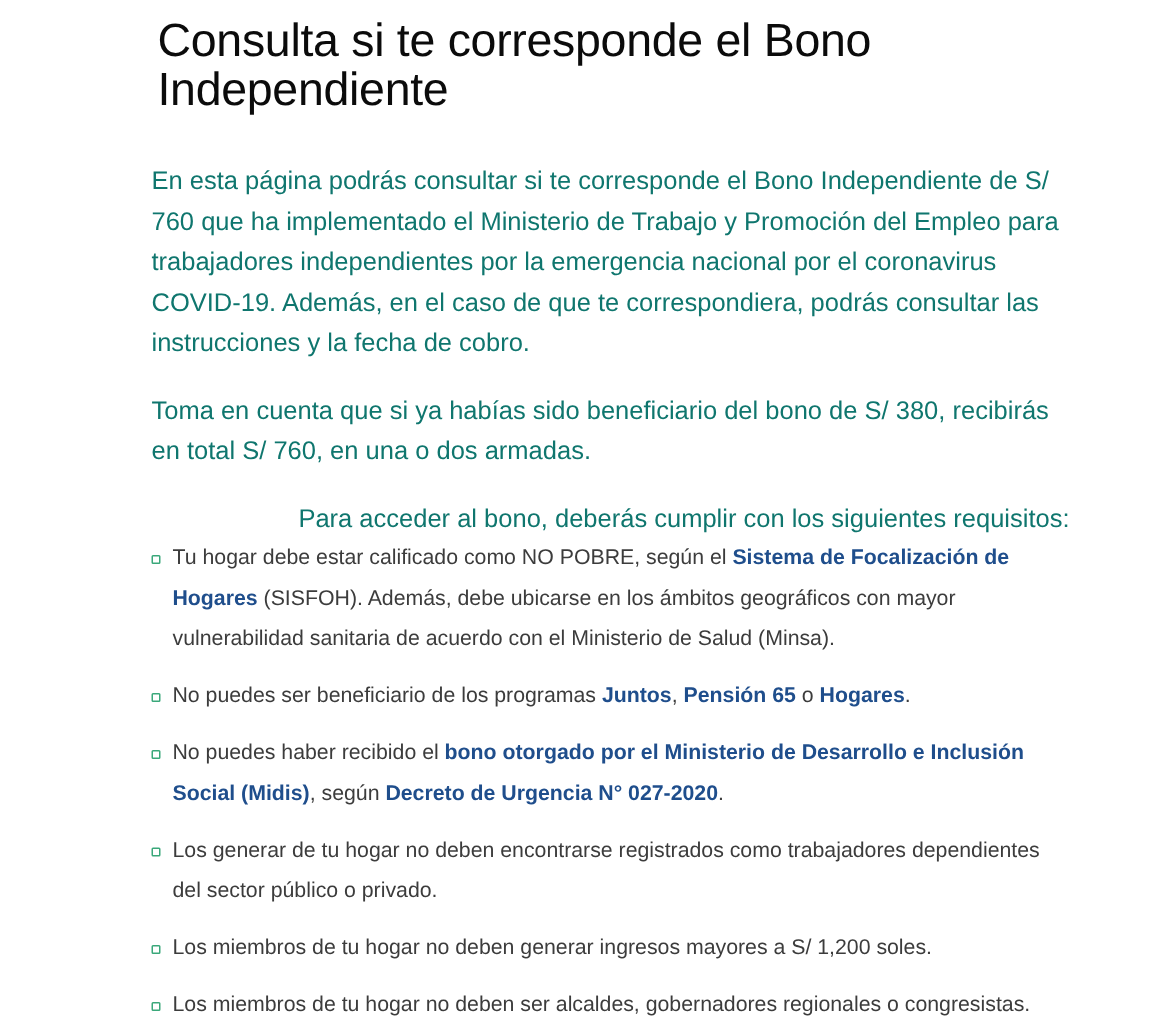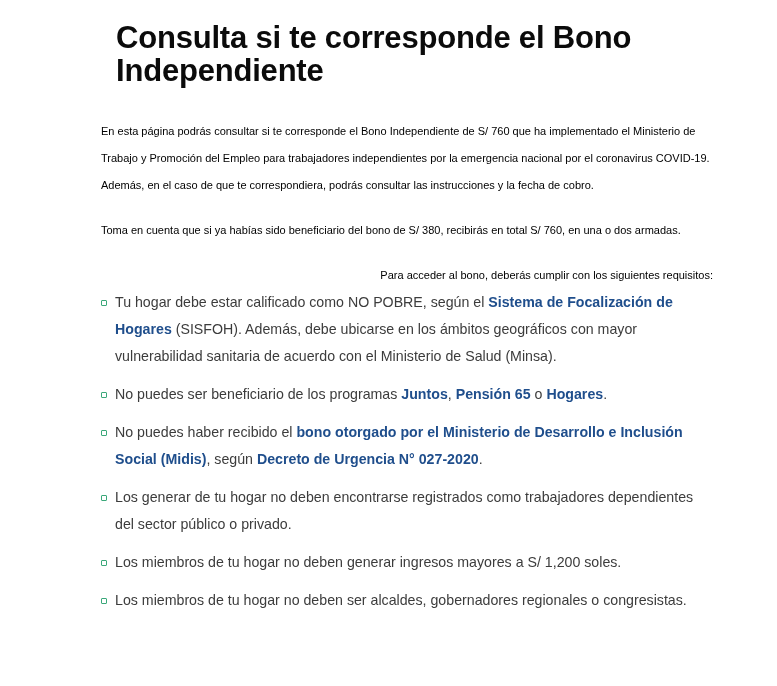--- a/index.html
+++ b/index.html
@@ -6,34 +6,34 @@
     body { width: 777px; height: 686px; overflow: hidden; position: relative; }
     .content {
       position: absolute;
       left: 101px;
       top: 0;
       width: 612px;
       font-family: "Liberation Sans", sans-serif;
       color: #3a3a3a;
     }
     h1 {
-      margin: 15px;
+      margin: 4px;
       padding-top: 6px;
       font-family: "Liberation Sans", sans-serif;
-      font-weight: bold;
+      font-weight: normal;
       font-size: 31px;
       line-height: 33px;
       color: #0b0b0b;
       letter-spacing: -0.2px;
     }
     p {
       margin: 0;
-      font-size: 11px;
+      font-size: 17px;
       line-height: 27px;
-      color: #000000;
+      color: #0f766e;
     }
     .p1 { margin-top: 31px; }
     .p2 { margin-top: 18px; }
     .p3 { margin-top: 18px; text-align: right; }
     ul {
       list-style: none;
       margin: 0 0 0 0;
       padding: 0;
     }
     li {

